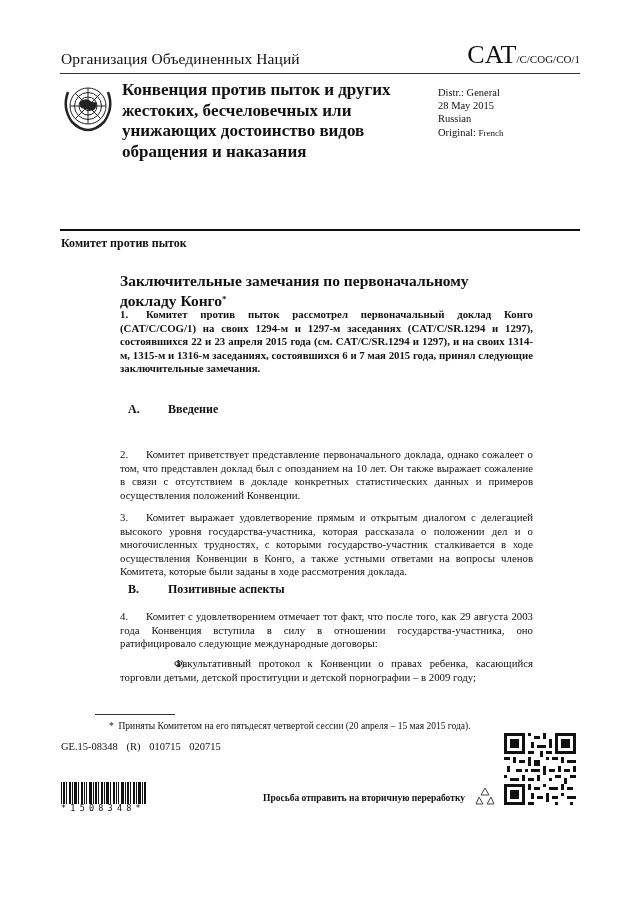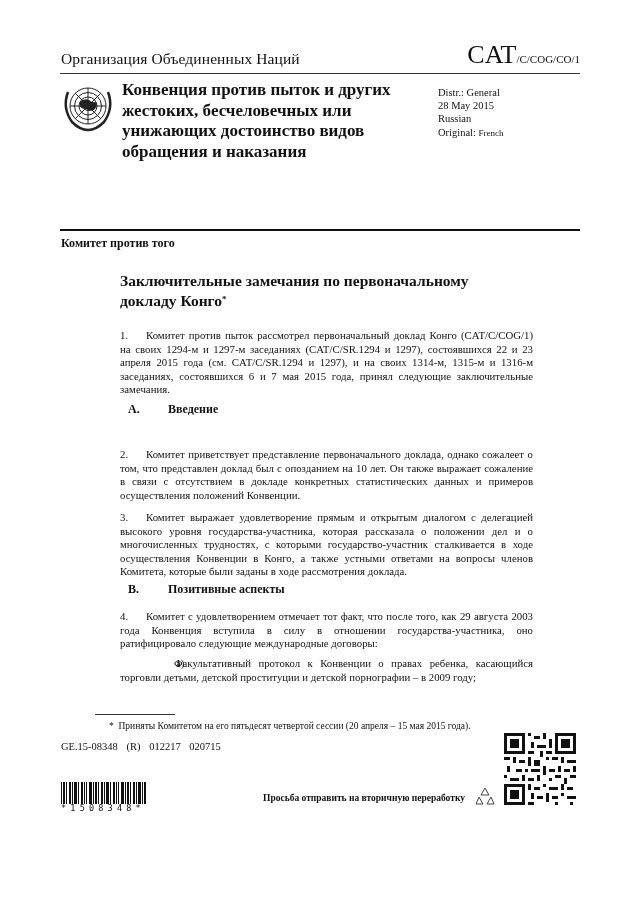--- a/index.html
+++ b/index.html
@@ -65,25 +65,25 @@
 
 <div class="abs distr">
   <div>Distr.: General</div>
   <div>28 May 2015</div>
   <div>Russian</div>
   <div><span>Original:</span> <span class="orig-lang">French</span></div>
 </div>
 
 <div class="abs rule-thick"></div>
 
-<div class="abs committee">Комитет против того</div>
+<div class="abs committee">Комитет против пыток</div>
 
 <div class="abs doc-title"><span>Заключительные замечания по первоначальному докладу Конго</span><sup>*</sup></div>
 
-<div class="abs para" style="top:329px;">
+<div class="abs para" style="top:308px;font-weight:bold;">
   <span class="num">1.</span><span>Комитет против пыток рассмотрел первоначальный доклад Конго (CAT/C/COG/1) на своих 1294-м и 1297-м заседаниях (CAT/C/SR.1294 и 1297), состоявшихся 22 и 23 апреля 2015 года (см. CAT/C/SR.1294 и 1297), и на своих 1314-м, 1315-м и 1316-м заседаниях, состоявшихся 6 и 7 мая 2015 года, принял следующие заключительные замечания.</span>
 </div>
 
 <div class="abs heading" style="top:402px;">
   <span class="letter">A.</span><span>Введение</span>
 </div>
 
 <div class="abs para" style="top:428px;margin-top:20px;">
   <span class="num">2.</span><span>Комитет приветствует представление первоначального доклада, однако сожалеет о том, что представлен доклад был с опозданием на 10 лет. Он также выражает сожаление в связи с отсутствием в докладе конкретных статистических данных и примеров осуществления положений Конвенции.</span>
 </div>
@@ -105,21 +105,21 @@
 </div>
 
 <div class="abs fn-rule"></div>
 <div class="abs footnote">
   <span>*</span>&nbsp;&nbsp;<span>Приняты Комитетом на его пятьдесят четвертой сессии (20 апреля – 15 мая 2015 года).</span>
 </div>
 
 <div class="abs job">
   <span>GE.15-08348</span>
   <span>(R)</span>
-  <span>012217</span>
+  <span>010715</span>
   <span>020715</span>
 </div>
 
 <div class="abs barcode">
   <svg width="85" height="22" viewBox="0 0 85 22">
     <g fill="#111">
       <rect x="0" y="0" width="1" height="22"></rect>
         <rect x="2" y="0" width="2" height="22"></rect>
         <rect x="5" y="0" width="1" height="22"></rect>
       <rect x="8" y="0" width="2" height="22"></rect>

